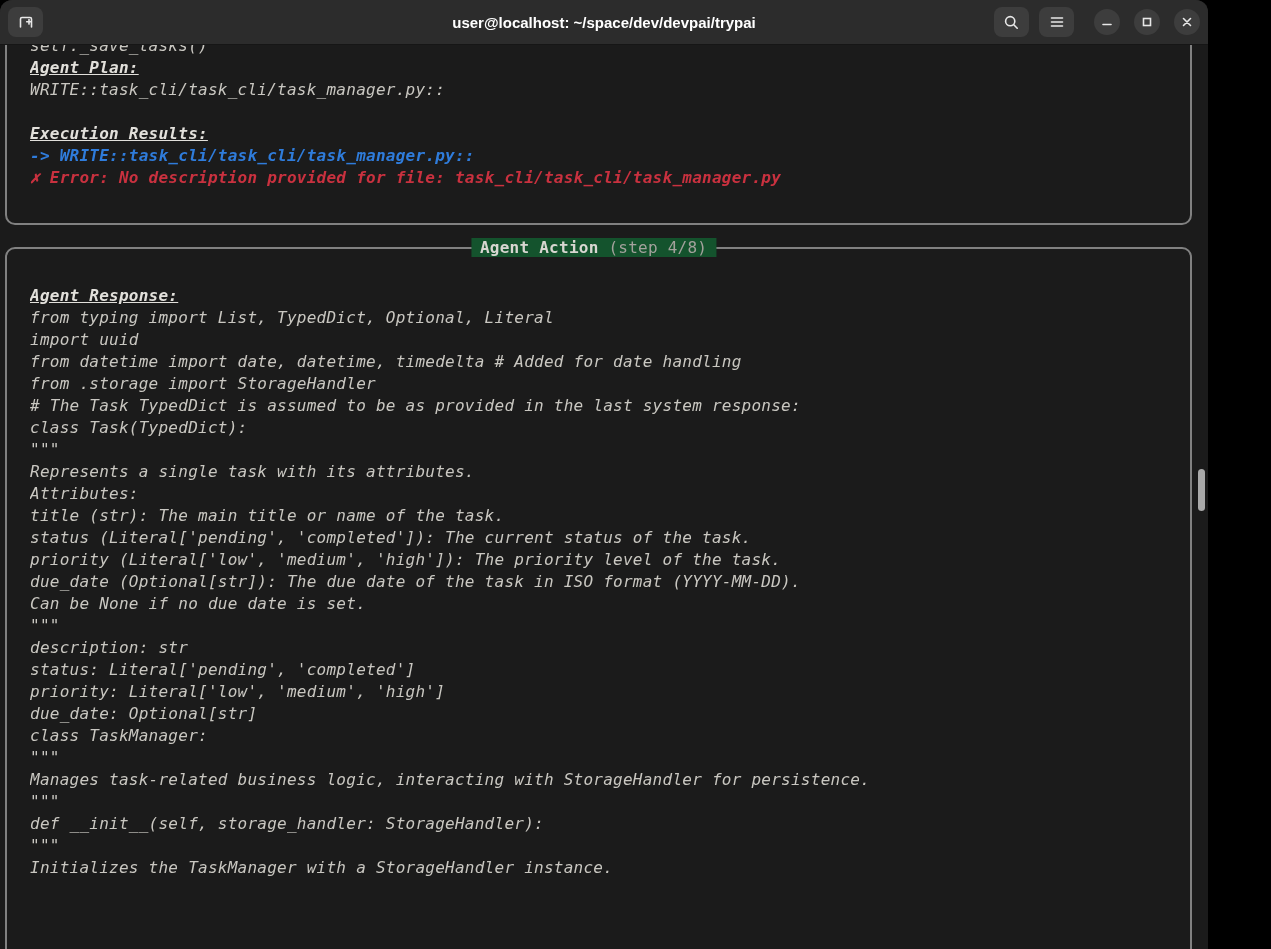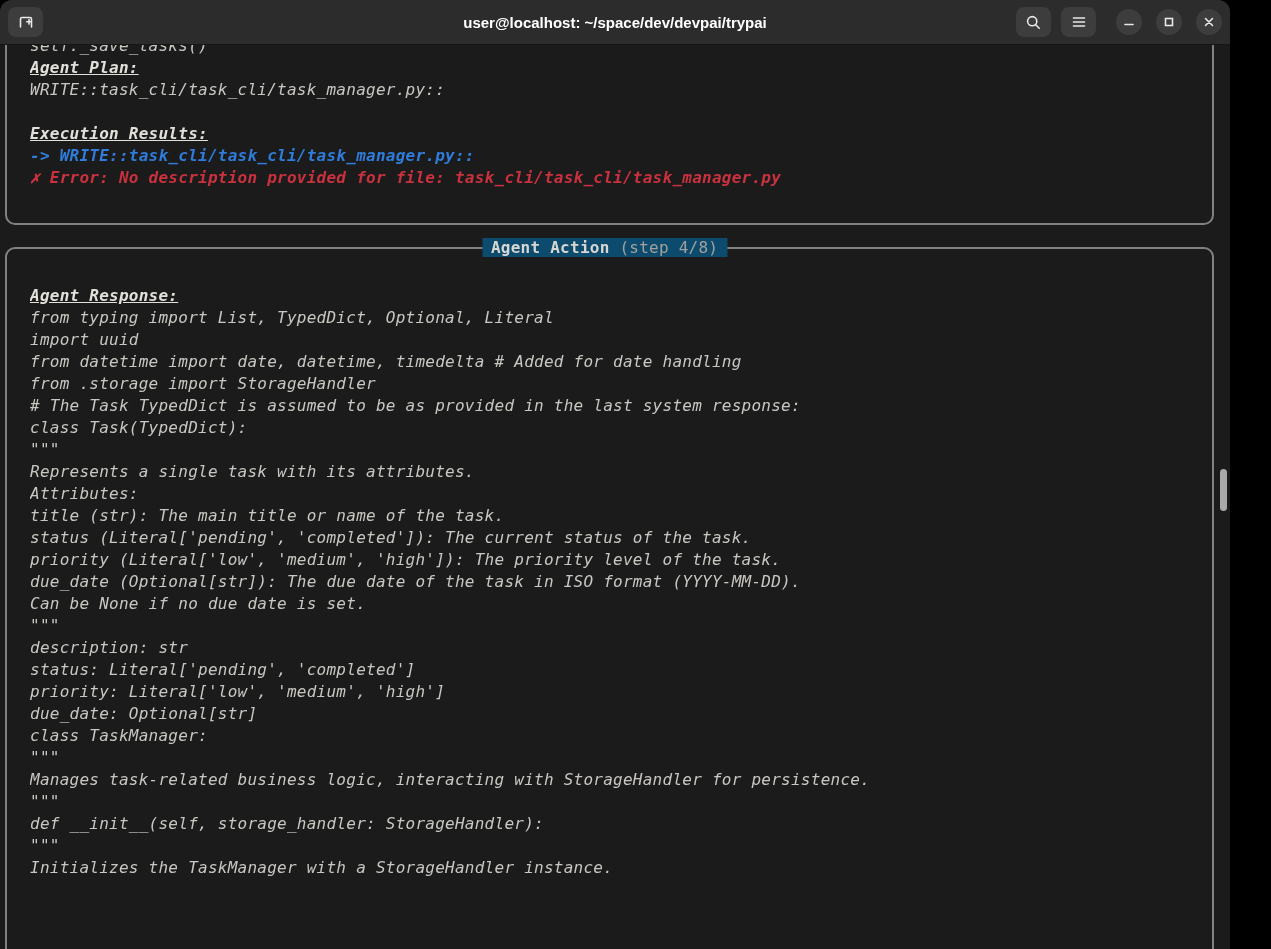--- a/index.html
+++ b/index.html
@@ -1,20 +1,19 @@
 <!DOCTYPE html>
 <html><head>
 <meta charset="utf-8">
 <style>
   html,body{margin:0;padding:0;background:#000;}
   .window{
     position:relative;width:1208px;height:949px;overflow:hidden;
     background:#1b1b1b;border-radius:12px 12px 0 0;
     font-family:"Liberation Sans", sans-serif;
-    padding-left:22px;
   }
   
   .titlebar{
     position:absolute;top:0;left:0;right:0;height:45px;
     background:#2c2c2c;display:flex;align-items:center;
     border-bottom:1px solid #161616;box-sizing:border-box;
   }
   .tb-left{display:flex;align-items:center;padding-left:8px;}
   .tb-title{
     position:absolute;left:0;right:0;text-align:center;
@@ -47,21 +46,21 @@
   .panel-2{top:202px;height:760px;}
   .panel .lines{position:absolute;left:23px;right:4px;font-style:italic;}
   .panel-1 .lines{top:49px;}
   .panel-2 .lines{top:37px;}
   .line{height:22px;white-space:pre;overflow:hidden;}
   .line.header .hd{font-weight:bold;text-decoration:underline;color:#e2e0db;text-align:right;}
   .line.blue{color:#2f7cdb;font-weight:bold;}
   .line.red{color:#c9313f;font-weight:bold;}
   .panel-title{
     position:absolute;top:-11px;left:50%;transform:translateX(-52%);
-    background:#0c4a6e;padding:0 9px;white-space:pre;font-size:16px;
+    background:#14532d;padding:0 9px;white-space:pre;font-size:16px;
   }
   .panel-title .t-bold{font-weight:bold;color:#d8d6d1;}
   .panel-title .t-dim{color:#a3a19c;}
   
   .scroll-thumb{
     position:absolute;right:3px;top:424px;width:7px;height:42px;
     background:#a9a9a9;border-radius:4px;cursor:pointer;
   }
 </style>
 </head>

